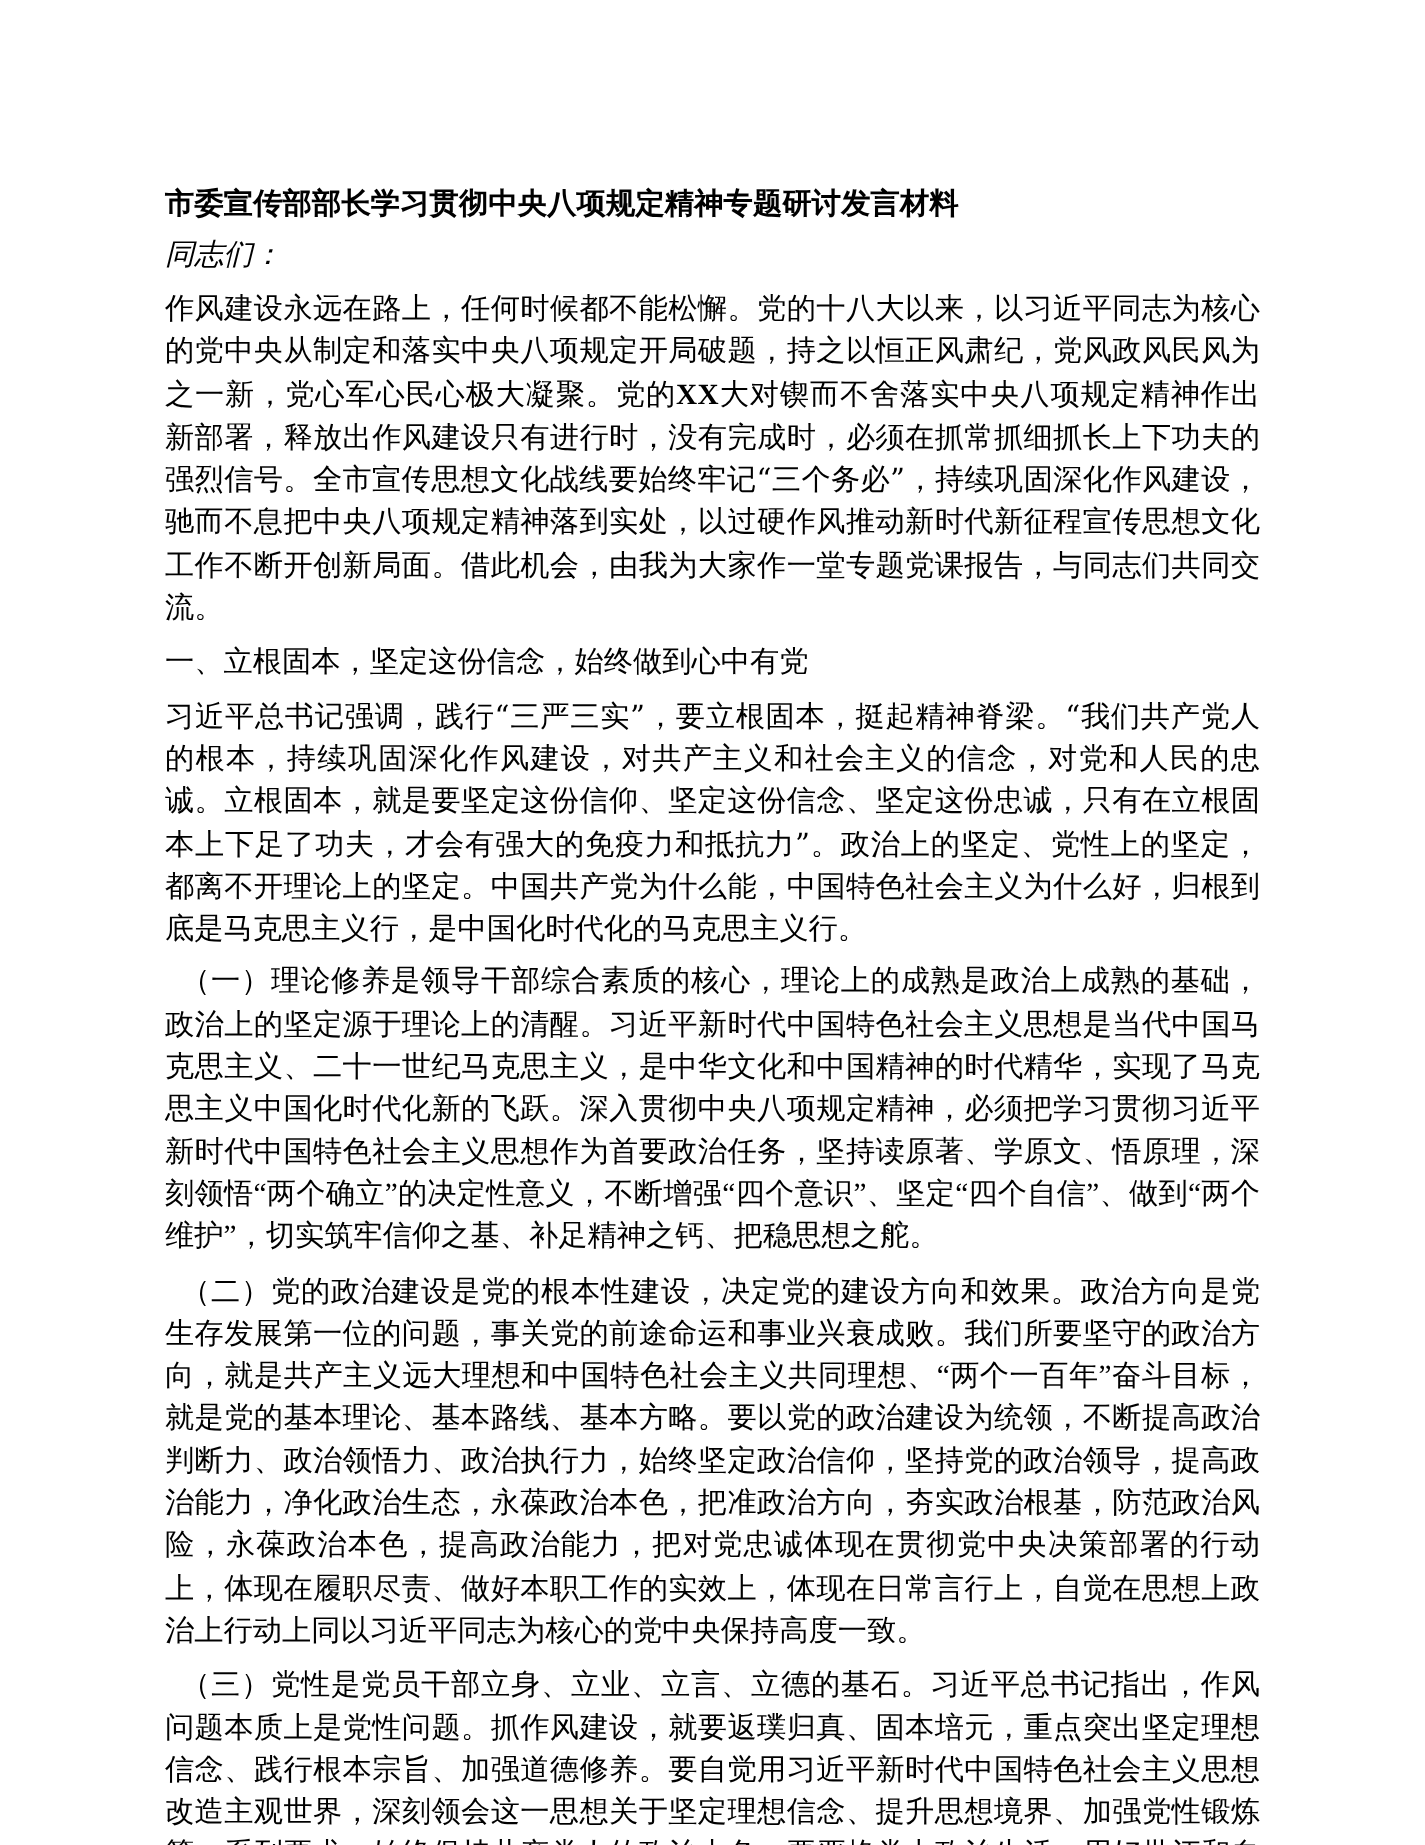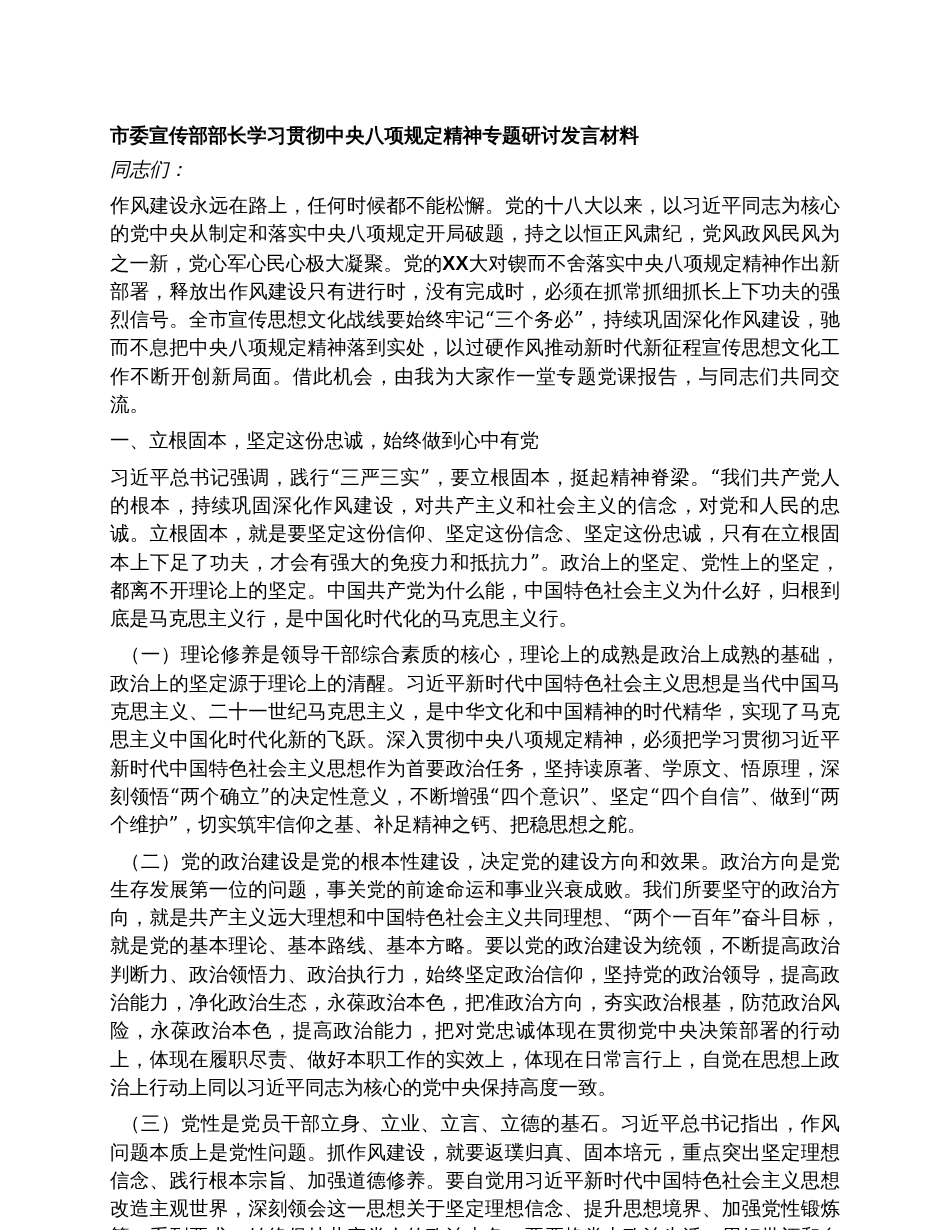--- a/index.html
+++ b/index.html
@@ -57,50 +57,51 @@
     margin: 0 0 8px 0;
     text-align: justify;
     text-justify: inter-ideograph;
     text-align-last: left;
     letter-spacing: 0;
     word-break: break-all;
   }
 
   p.para.indent {
     text-indent: 0.55em;
+    font-family: Liberation Serif, serif;
   }
 
   h2.section-heading {
     font-size: 19.5px;
     line-height: 28.3px;
     font-weight: normal;
     margin: 0 0 8px 0;
     text-align: left;
     white-space: nowrap;
   }
 
   .latin {
-    font-family: Liberation Sans, sans-serif;
+    font-family: Liberation Serif, serif;
     font-weight: bold;
     letter-spacing: 0.2px;
   }
 </style>
 </head>
 <body>
 
 <div id="page">
   <div id="doc-body">
 
     <div class="doc-title">市委宣传部部长学习贯彻中央八项规定精神专题研讨发言材料</div>
 
     <div class="salutation">同志们：</div>
 
     <div id="blocks-container">
         <p class="para">作风建设永远在路上，任何时候都不能松懈。党的十八大以来，以习近平同志为核心的党中央从制定和落实中央八项规定开局破题，持之以恒正风肃纪，党风政风民风为之一新，党心军心民心极大凝聚。党的<span class="latin">XX</span>大对锲而不舍落实中央八项规定精神作出新部署，释放出作风建设只有进行时，没有完成时，必须在抓常抓细抓长上下功夫的强烈信号。全市宣传思想文化战线要始终牢记“三个务必”，持续巩固深化作风建设，驰而不息把中央八项规定精神落到实处，以过硬作风推动新时代新征程宣传思想文化工作不断开创新局面。借此机会，由我为大家作一堂专题党课报告，与同志们共同交流。</p>
-        <h2 class="section-heading">一、立根固本，坚定这份忠诚，始终做到心中有党</h2>
+        <h2 class="section-heading">一、立根固本，坚定这份信念，始终做到心中有党</h2>
         <p class="para">习近平总书记强调，践行“三严三实”，要立根固本，挺起精神脊梁。“我们共产党人的根本，持续巩固深化作风建设，对共产主义和社会主义的信念，对党和人民的忠诚。立根固本，就是要坚定这份信仰、坚定这份信念、坚定这份忠诚，只有在立根固本上下足了功夫，才会有强大的免疫力和抵抗力”。政治上的坚定、党性上的坚定，都离不开理论上的坚定。中国共产党为什么能，中国特色社会主义为什么好，归根到底是马克思主义行，是中国化时代化的马克思主义行。</p>
         <p class="para indent">（一）理论修养是领导干部综合素质的核心，理论上的成熟是政治上成熟的基础，政治上的坚定源于理论上的清醒。习近平新时代中国特色社会主义思想是当代中国马克思主义、二十一世纪马克思主义，是中华文化和中国精神的时代精华，实现了马克思主义中国化时代化新的飞跃。深入贯彻中央八项规定精神，必须把学习贯彻习近平新时代中国特色社会主义思想作为首要政治任务，坚持读原著、学原文、悟原理，深刻领悟“两个确立”的决定性意义，不断增强“四个意识”、坚定“四个自信”、做到“两个维护”，切实筑牢信仰之基、补足精神之钙、把稳思想之舵。</p>
         <p class="para indent">（二）党的政治建设是党的根本性建设，决定党的建设方向和效果。政治方向是党生存发展第一位的问题，事关党的前途命运和事业兴衰成败。我们所要坚守的政治方向，就是共产主义远大理想和中国特色社会主义共同理想、“两个一百年”奋斗目标，就是党的基本理论、基本路线、基本方略。要以党的政治建设为统领，不断提高政治判断力、政治领悟力、政治执行力，始终坚定政治信仰，坚持党的政治领导，提高政治能力，净化政治生态，永葆政治本色，把准政治方向，夯实政治根基，防范政治风险，永葆政治本色，提高政治能力，把对党忠诚体现在贯彻党中央决策部署的行动上，体现在履职尽责、做好本职工作的实效上，体现在日常言行上，自觉在思想上政治上行动上同以习近平同志为核心的党中央保持高度一致。</p>
         <p class="para indent">（三）党性是党员干部立身、立业、立言、立德的基石。习近平总书记指出，作风问题本质上是党性问题。抓作风建设，就要返璞归真、固本培元，重点突出坚定理想信念、践行根本宗旨、加强道德修养。要自觉用习近平新时代中国特色社会主义思想改造主观世界，深刻领会这一思想关于坚定理想信念、提升思想境界、加强党性锻炼等一系列要求，始终保持共产党人的政治本色。要严格党内政治生活，用好批评和自我批评武器，不断增强党内政治生活的政治性、时代性、原则性、战斗性。要经常对照党章党规党纪，检视自己的理想信念和思想言行，勤掸“思想尘”、多思“贪欲害”、常破“心中贼”，以内无妄思保证外无妄动。</p>
       </div>
 
   </div>
 </div>
 
 </body></html>

